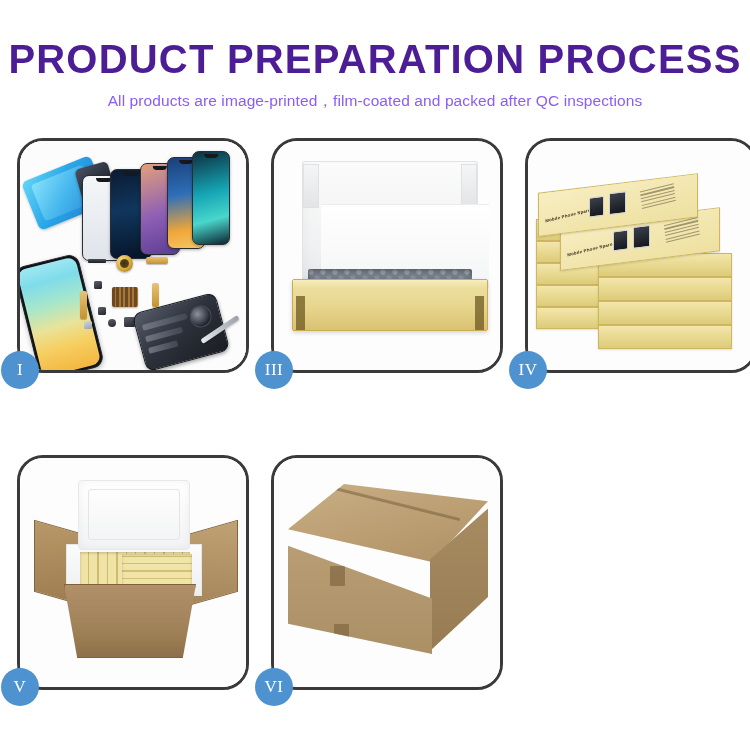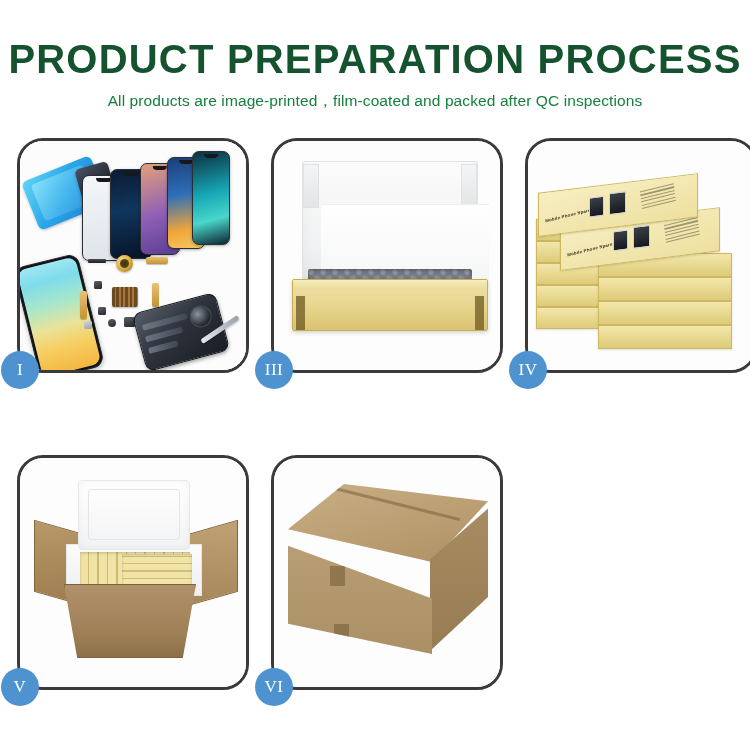--- a/index.html
+++ b/index.html
@@ -20,31 +20,31 @@
   }
 
   
   .header { padding-top: 38px; text-align: center; }
 
   .main-title {
     font-family: "Liberation Sans", sans-serif;
     font-size: 40px;
     font-weight: 700;
     letter-spacing: 1.2px;
-    color: #14532d;
+    color: #4c1d95;
     line-height: 1.05;
     white-space: nowrap;
   }
 
   .sub-title {
     margin-top: 11px;
     font-family: "Liberation Sans", sans-serif;
     font-size: 15.5px;
     font-weight: 400;
-    color: #15803d;
+    color: #8b5cf6;
     letter-spacing: 0.1px;
     white-space: nowrap;
   }
 
   
   .grid {
     position: absolute;
     left: 17px;
     top: 138px;
     width: 716px;

